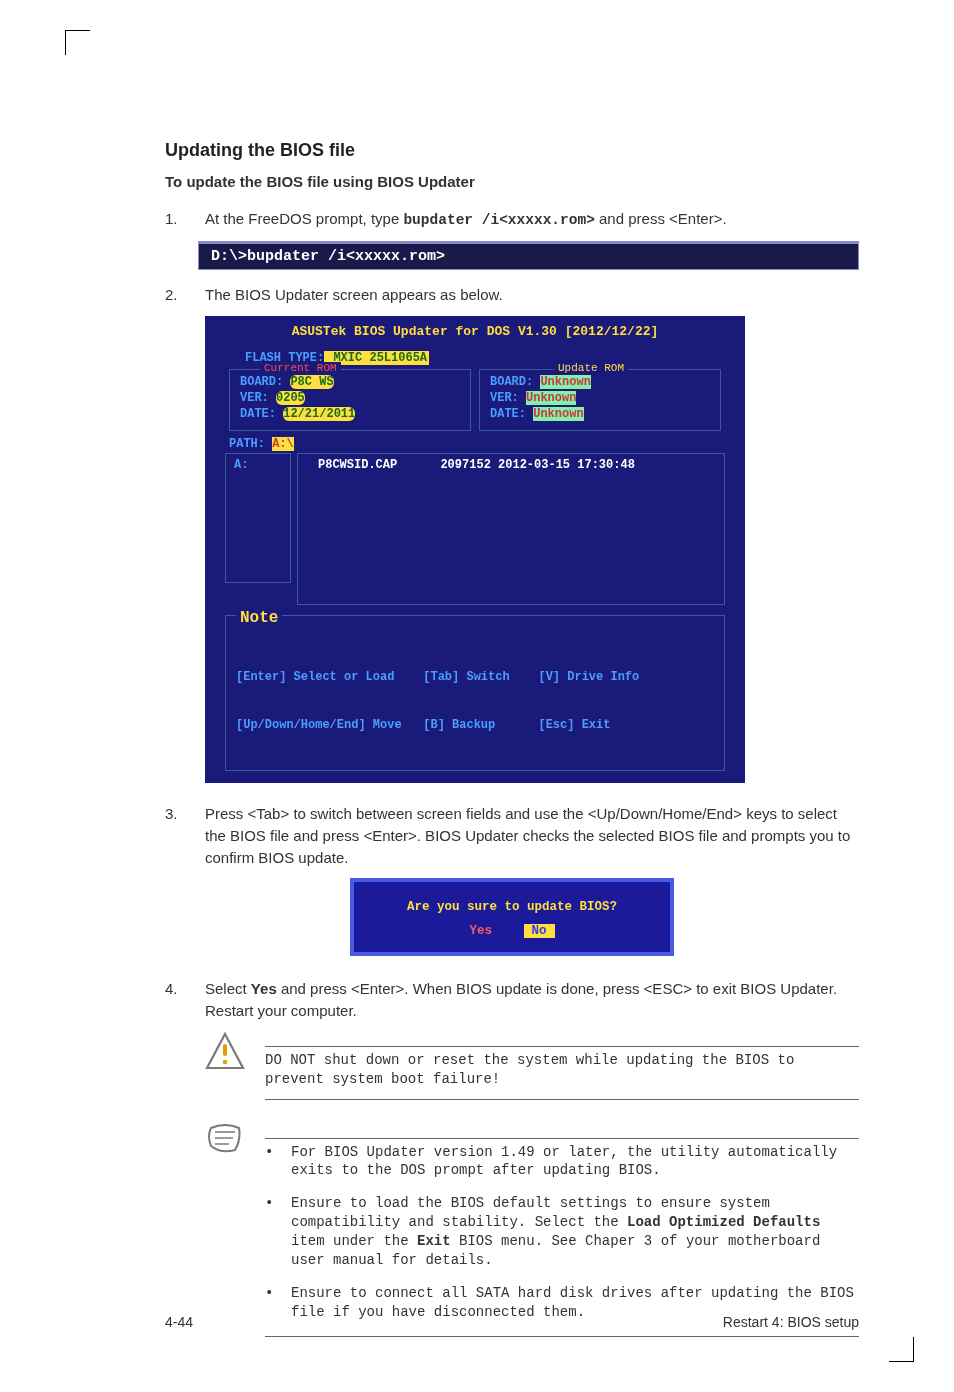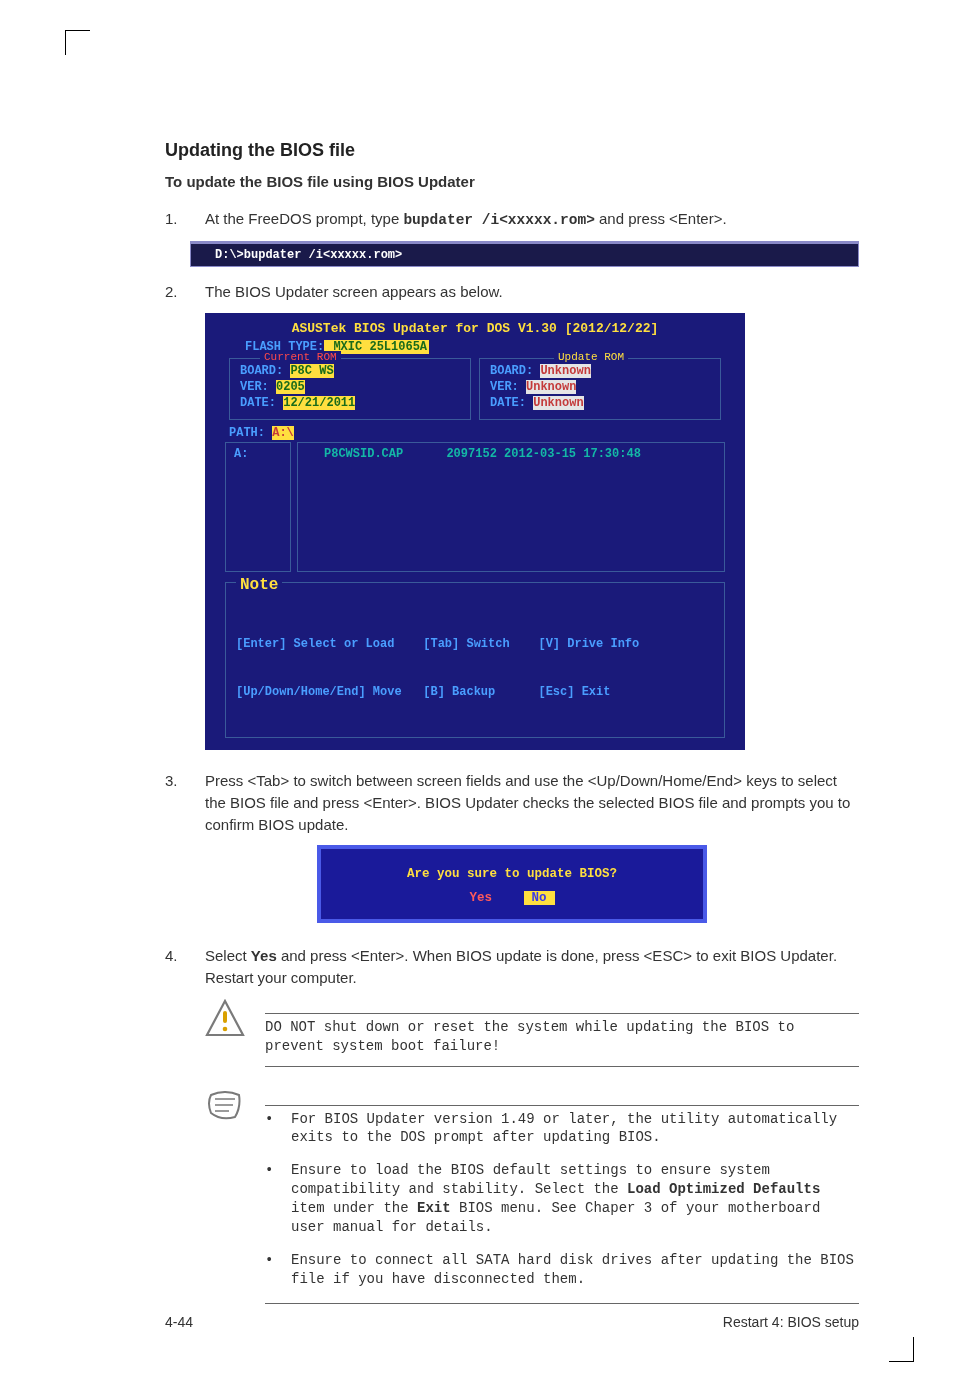--- a/index.html
+++ b/index.html
@@ -18,58 +18,58 @@
     .intro { font-size: 15px; margin-bottom: 18px; color: #333; font-weight: bold; }
     ol { list-style: none; }
     ol > li { display: flex; margin-bottom: 10px; font-size: 15px; line-height: 1.45; }
     ol > li .num { width: 40px; flex-shrink: 0; }
     ol > li .content { flex: 1; }
     .mono { font-family: "Courier New", monospace; font-weight: bold; font-size: 14.5px; }
     .cmd-bar {
       background: #1a1a4a;
       color: #fff;
       font-family: "Courier New", monospace;
-      font-size: 12px;
+      font-size: 15px;
       font-weight: bold;
-      padding: 4px 24px;
-      margin: 6px 0 14px 25px;
+      padding: 4px 12px;
+      margin: 6px 0 14px 33px;
       border: 1px solid #8a8ac8;
       border-top-width: 3px;
     }
     .bios-screen {
       margin: 8px 0 20px 40px;
       background: #1a1a7a;
       width: 540px;
       padding: 8px 0 12px 0;
       font-family: "Courier New", monospace;
       font-size: 12px;
       color: #fff;
       position: relative;
     }
-    .bios-title { color: #ffdf3f; text-align: center; font-weight: bold; margin-bottom: 4px; font-size: 13px; }
+    .bios-title { color: #ffdf3f; text-align: center; font-weight: bold; margin-bottom: 12px; font-size: 13px; }
     .bios-flash { color: #4a9eff; margin-left: 40px; font-weight: bold; }
     .bios-flash .val { background: #ffdf3f; color: #1a6b1a; padding: 0 2px; }
     .rom-row { display: flex; padding: 0 20px; }
     .rom-box { border: 1px solid #3a5a9a; margin: 4px; flex: 1; padding: 4px 10px 8px 10px; position: relative; }
     .rom-box .legend { position: absolute; top: -8px; left: 30px; background: #1a1a7a; padding: 0 4px; font-size: 11px; }
     .legend-cur { color: #ff4a4a; }
     .legend-upd { color: #ffdf3f; margin-left: 44px; }
     .rom-line { color: #4a9eff; font-weight: bold; line-height: 1.35; }
-    .rom-line .hl { background: #ffdf3f; color: #1a6b1a; }
-    .rom-line .hl2 { background: #e5e5e5; color: #c43a3a; margin-top: 48px; }
+    .rom-line .hl { background: #ffdf3f; color: #1a6b1a; border-radius: 6px; }
+    .rom-line .hl2 { background: #86efac; color: #c43a3a; margin-top: 48px; }
     .path-line { margin: 2px 0 2px 24px; color: #4a9eff; font-weight: bold; }
     .path-line .pv { background: #ffdf3f; color: #c43a3a; }
     .file-row { display: flex; padding: 0 20px; gap: 6px; }
     .drive-box { border: 1px solid #3a5a9a; width: 66px; padding: 4px 8px; color: #4a9eff; font-weight: bold; height: 130px; }
-    .file-box { border: 1px solid #3a5a9a; flex: 1; padding: 4px 26px; color: #14b8a6; height: 130px; font-weight: bold; white-space: pre; }
+    .file-box { border: 1px solid #3a5a9a; flex: 1; padding: 4px 20px; color: #ffffff; height: 152px; font-weight: bold; white-space: pre; }
     .note-box { border: 1px solid #3a5a9a; margin: 10px 20px 0 20px; padding: 4px 10px; position: relative; color: #4a9eff; font-weight: bold; line-height: 1.35; white-space: pre; }
     .note-box .nlegend { position: absolute; top: -8px; left: 10px; background: #1a1a7a; padding: 0 4px; color: #ffdf3f; font-size: 16px; }
     .dialog {
       margin: 10px auto 22px auto;
-      width: 390px;
+      width: 324px;
       background: #1a1a9a;
       border: 4px solid #4a5ae8;
       padding: 18px 12px 14px 12px;
       text-align: center;
       font-family: "Courier New", monospace;
       font-size: 12.5px;
       font-weight: bold;
     }
     .dialog .q { color: #ffdf3f; margin-bottom: 10px; }
     .dialog .btns { color: #ff5a5a; }

